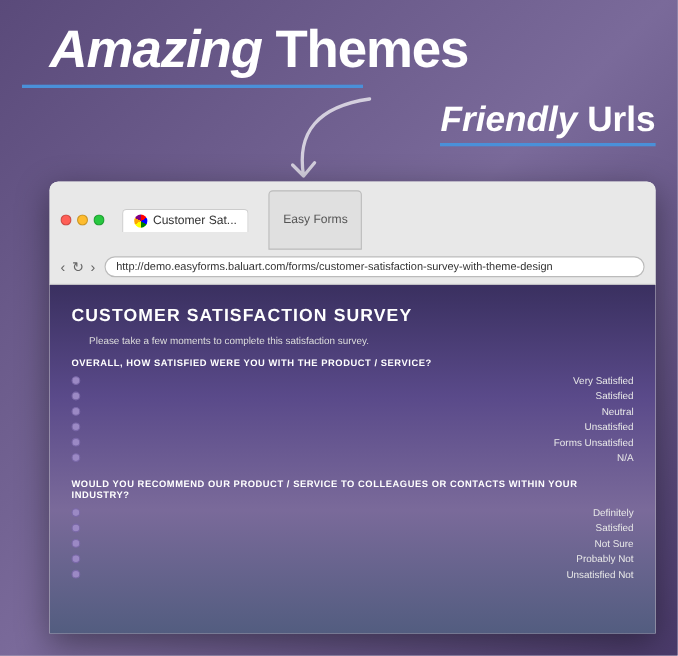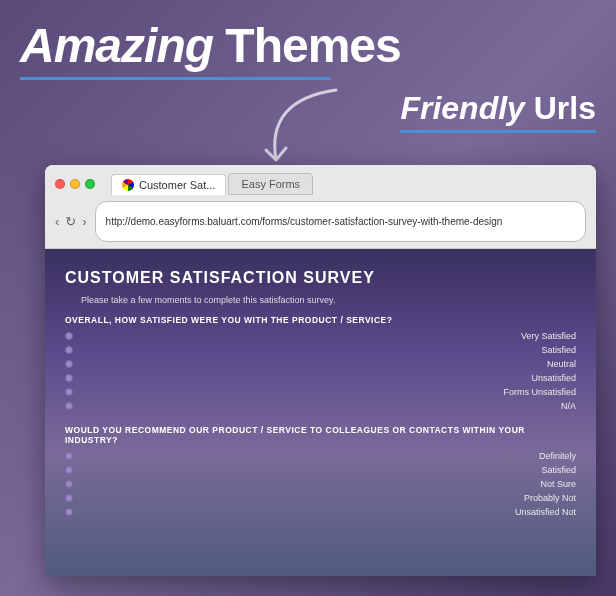--- a/index.html
+++ b/index.html
@@ -26,20 +26,21 @@
       left: 20px;
       right: 20px;
     }
 
     .main-title {
       font-size: 48px;
       font-weight: 900;
       color: #fff;
       line-height: 1.1;
       letter-spacing: -1px;
+      margin-left: 25px;
     }
     .main-title .bold-part {
       font-style: italic;
     }
     .title-underline {
       width: 310px;
       height: 3px;
       background: #4a90d9;
       margin-top: 4px;
     }
@@ -140,25 +141,25 @@
     .tab-favicon {
       width: 12px;
       height: 12px;
       border-radius: 50%;
       background: conic-gradient(red 0deg 60deg, blue 60deg 120deg, green 120deg 180deg, yellow 180deg 240deg, orange 240deg 300deg, purple 300deg 360deg);
     }
 
     .tab-easy-forms {
       background: #e0e0e0;
       border: 1px solid #bbb;
-      padding: 4px 12px;
+      padding: 20px 12px;
       border-radius: 4px 4px 0 0;
       font-size: 11px;
       color: #555;
-      margin-left: 2px;
+      margin-left: 18px;
     }
 
     .address-bar-row {
       display: flex;
       align-items: center;
       gap: 8px;
       margin-top: 4px;
     }
 
     .nav-arrows {
@@ -166,21 +167,21 @@
       gap: 6px;
       font-size: 13px;
       color: #666;
     }
 
     .address-bar {
       flex: 1;
       background: #fff;
       border: 1px solid #bbb;
       border-radius: 12px;
-      padding: 14px 10px;
+      padding: 3px 10px;
       font-size: 10px;
       color: #333;
     }
 
     
     .browser-content {
       background: linear-gradient(180deg, #3a3060 0%, #5a4a8a 30%, #7a6a9a 60%, #4a5a7a 100%);
       height: calc(100% - 70px);
       padding: 20px 20px 10px;
       overflow: hidden;

